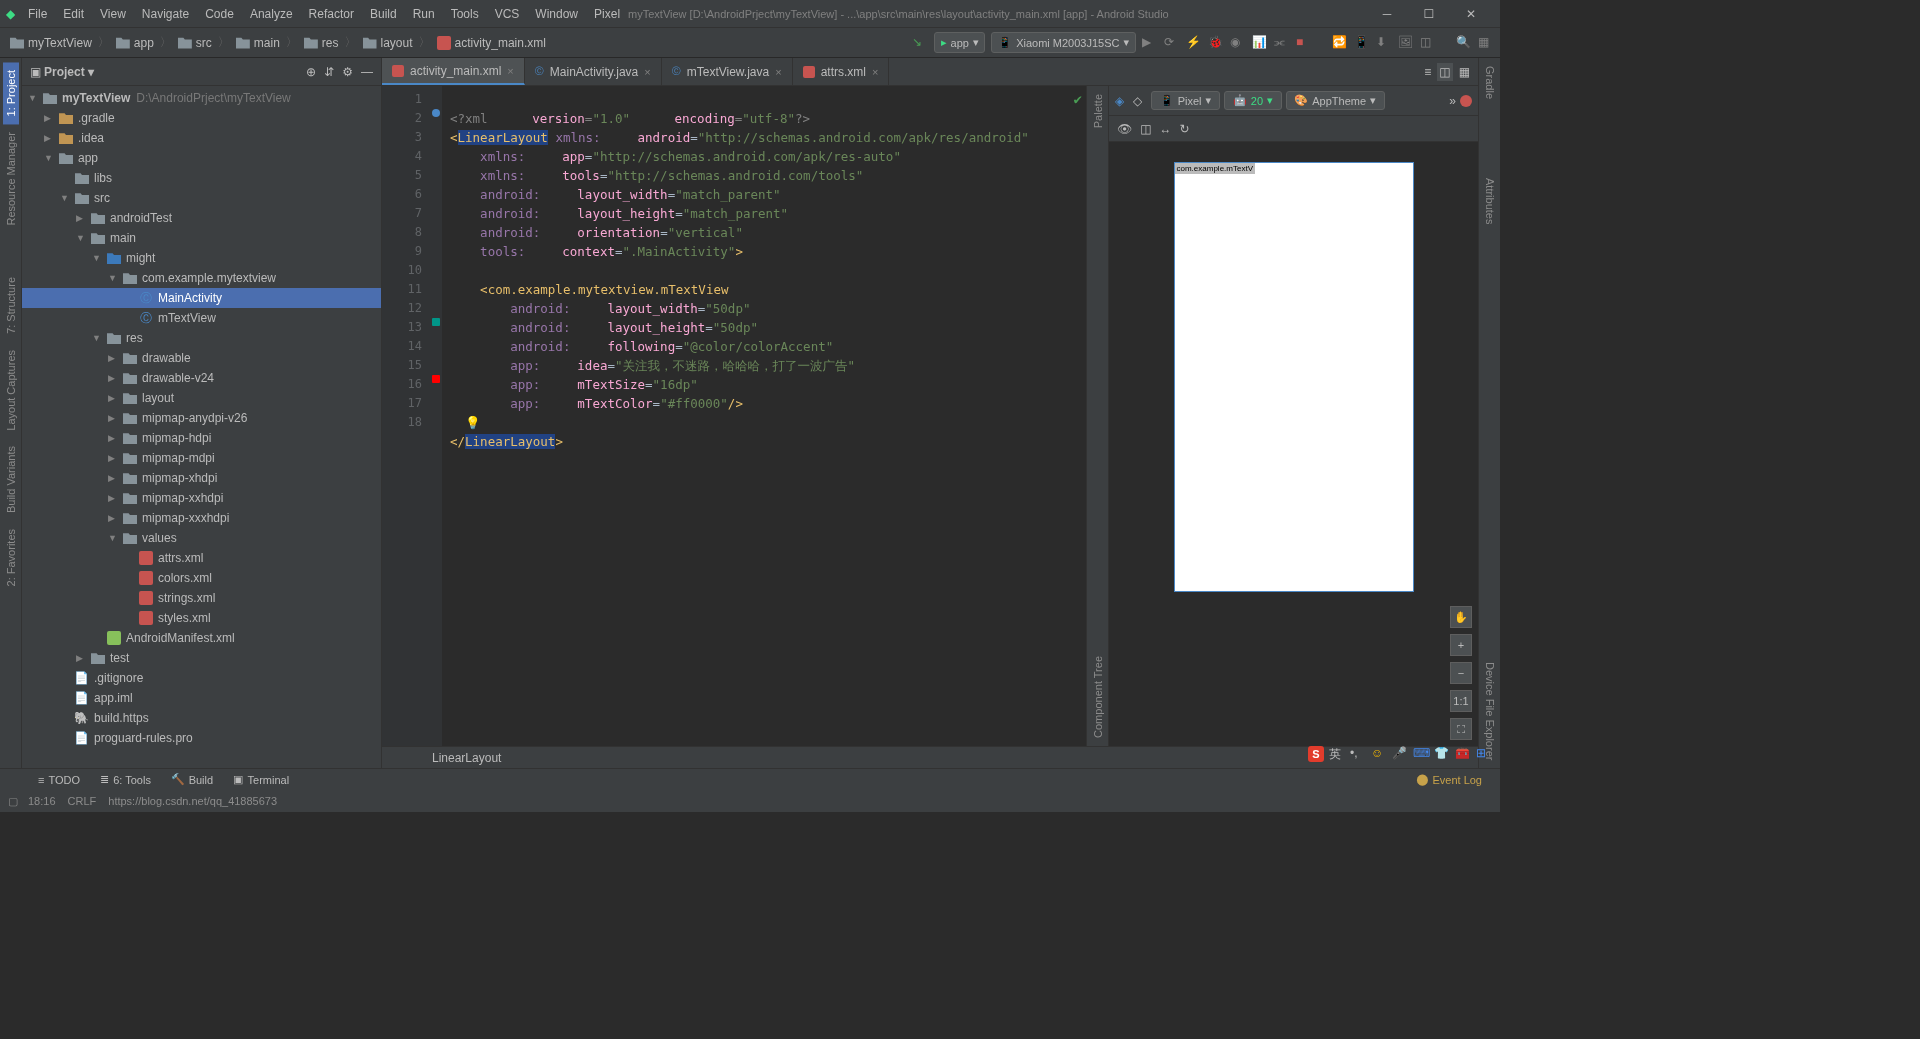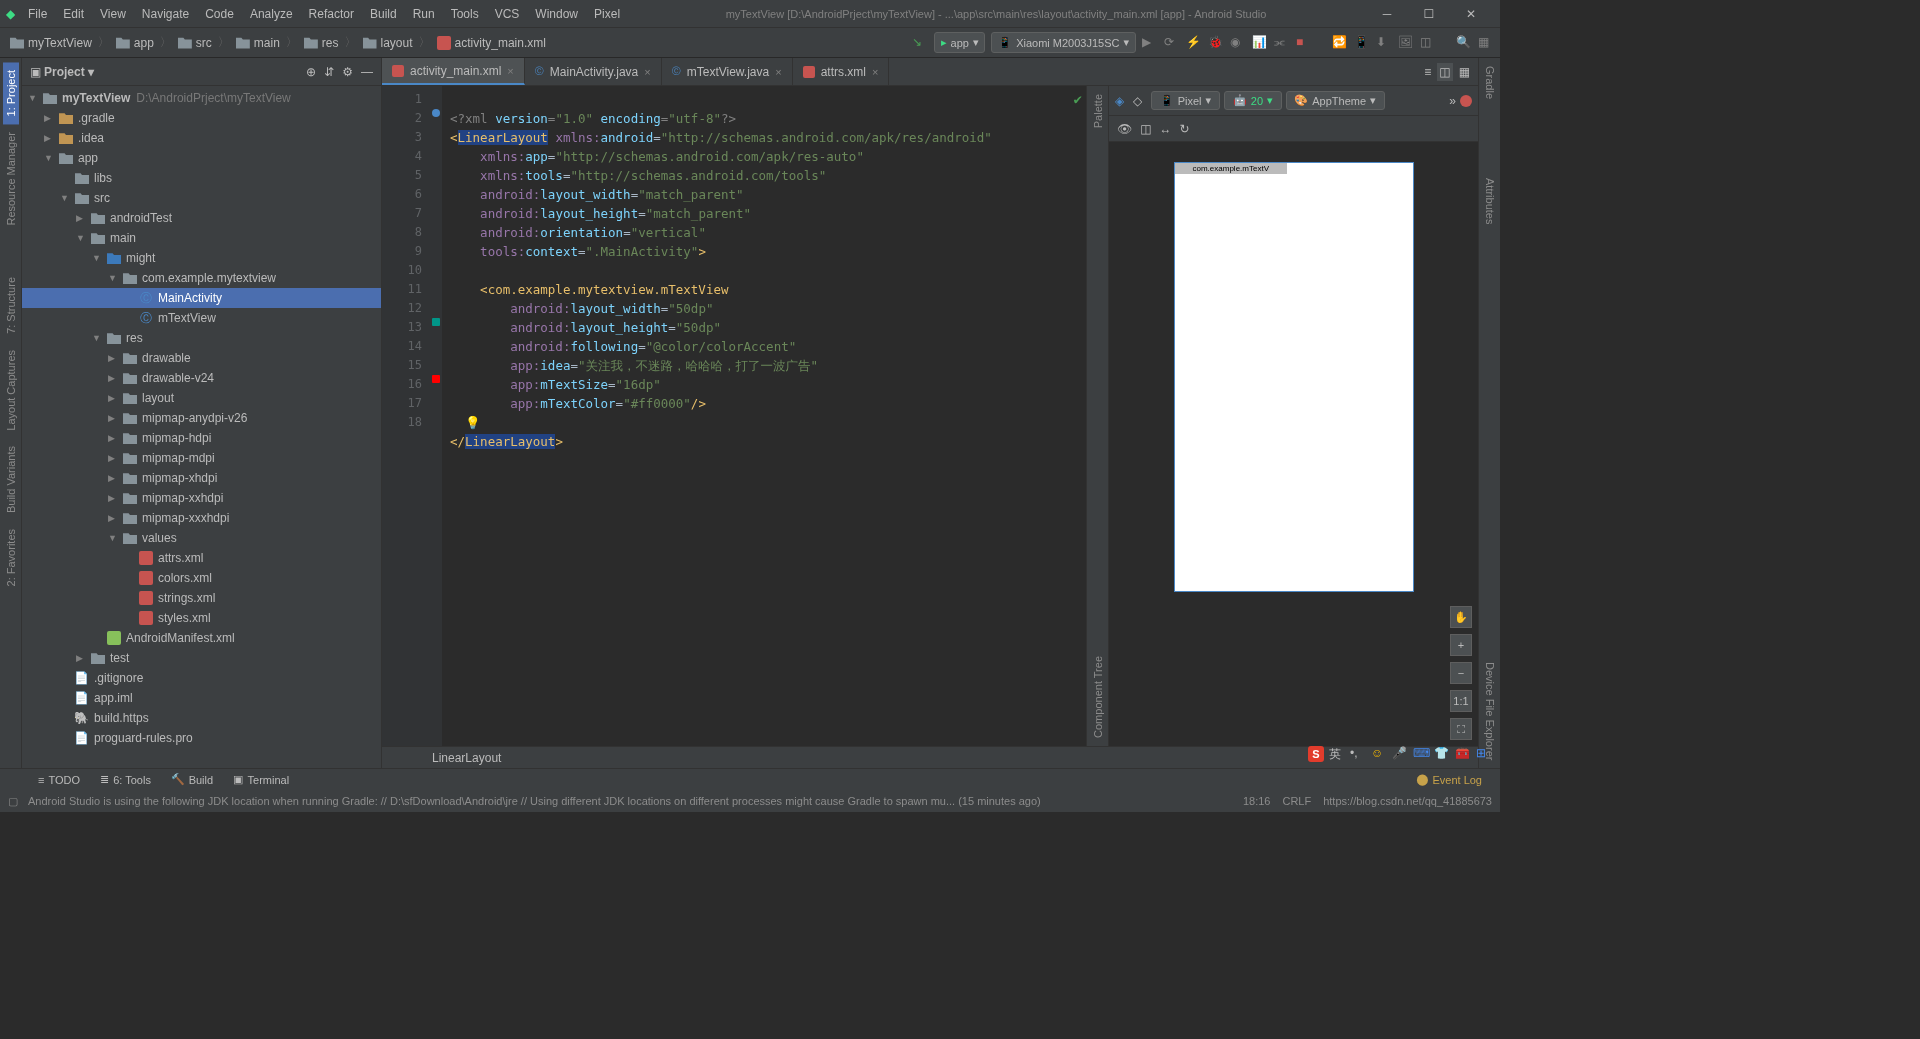--- a/index.html
+++ b/index.html
@@ -21,21 +21,21 @@
   padding: 0 6px;
   border-bottom: 1px solid #323232;
 }
 .menu-item {
   padding: 4px 8px;
   cursor: pointer;
   color: #bbbbbb;
 }
 .title-center {
   flex: 1;
-  text-align: center;
+  text-align: left;
   color: #808080;
   font-size: 11px;
   white-space: nowrap;
   overflow: hidden;
 }
 .win-controls { display: flex; gap: 12px; padding: 0 8px; }
 .win-btn { width: 30px; text-align: center; cursor: pointer; color: #bbbbbb; }
 .toolbar {
   height: 30px;
   background: #3c3f41;
@@ -194,21 +194,21 @@
   font-size: 12.5px;
   line-height: 19px;
   white-space: pre;
   overflow: auto;
   color: #a9b7c6;
   position: relative;
 }
 .t-tag { color: #e8bf6a; }
 .t-tag.hl { background: #214283; }
 .t-attr { color: #9876aa; }
-.t-attr2 { color: #7dd3fc; }
+.t-attr2 { color: #f9a8d4; margin-left: 37px; }
 .t-str { color: #6a8759; }
 .t-pi { color: #808080; }
 .t-bulb { color: #b7950b; }
 .check-ok { position: absolute; right: 4px; top: 4px; color: #499c54; font-size: 14px; }
 .preview-strip {
   width: 22px;
   background: #3c3f41;
   border-left: 1px solid #323232;
   display: flex;
   flex-direction: column;
@@ -264,21 +264,21 @@
   border: 1px solid #4a88c7;
   position: relative;
 }
 .device-label {
   position: absolute;
   top: 0;
   left: 0;
   font-size: 8px;
   background: #bbb;
   color: #000;
-  padding: 1px 18px;
+  padding: 1px 2px;
   line-height: 9px;
 }
 .zoom-controls {
   position: absolute;
   right: 6px;
   bottom: 6px;
   display: flex;
   flex-direction: column;
   gap: 6px;
 }
@@ -813,21 +813,20 @@
   <div class="btool">≡ <span>TODO</span></div>
   <div class="btool">≣ <span>6: Tools</span></div>
   <div class="btool">🔨 <span>Build</span></div>
   <div class="btool">▣ <span>Terminal</span></div>
   <div style="flex:1"></div>
   <div class="btool" style="color:#c7a24a">⬤ <span>Event Log</span></div>
 </div>
 
 <div class="status-bar">
   <span style="width:20px;color:#888">▢</span>
-  <div class="status-msg">Android Studio is using the following JDK location when running Gradle: // D:\sfDownload\Android\jre // Using different JDK locations on different processes might cause Gradle to spawn mu... (15 minutes ago)</div>
   <div class="status-right">
     <span>18:16</span>
     <span>CRLF</span>
     <span>https://blog.csdn.net/qq_41885673</span>
   </div>
 </div>
 
 <div class="overlay-tray">
   <span class="tray-icon red-s">S</span>
   <span class="tray-icon">英</span>

